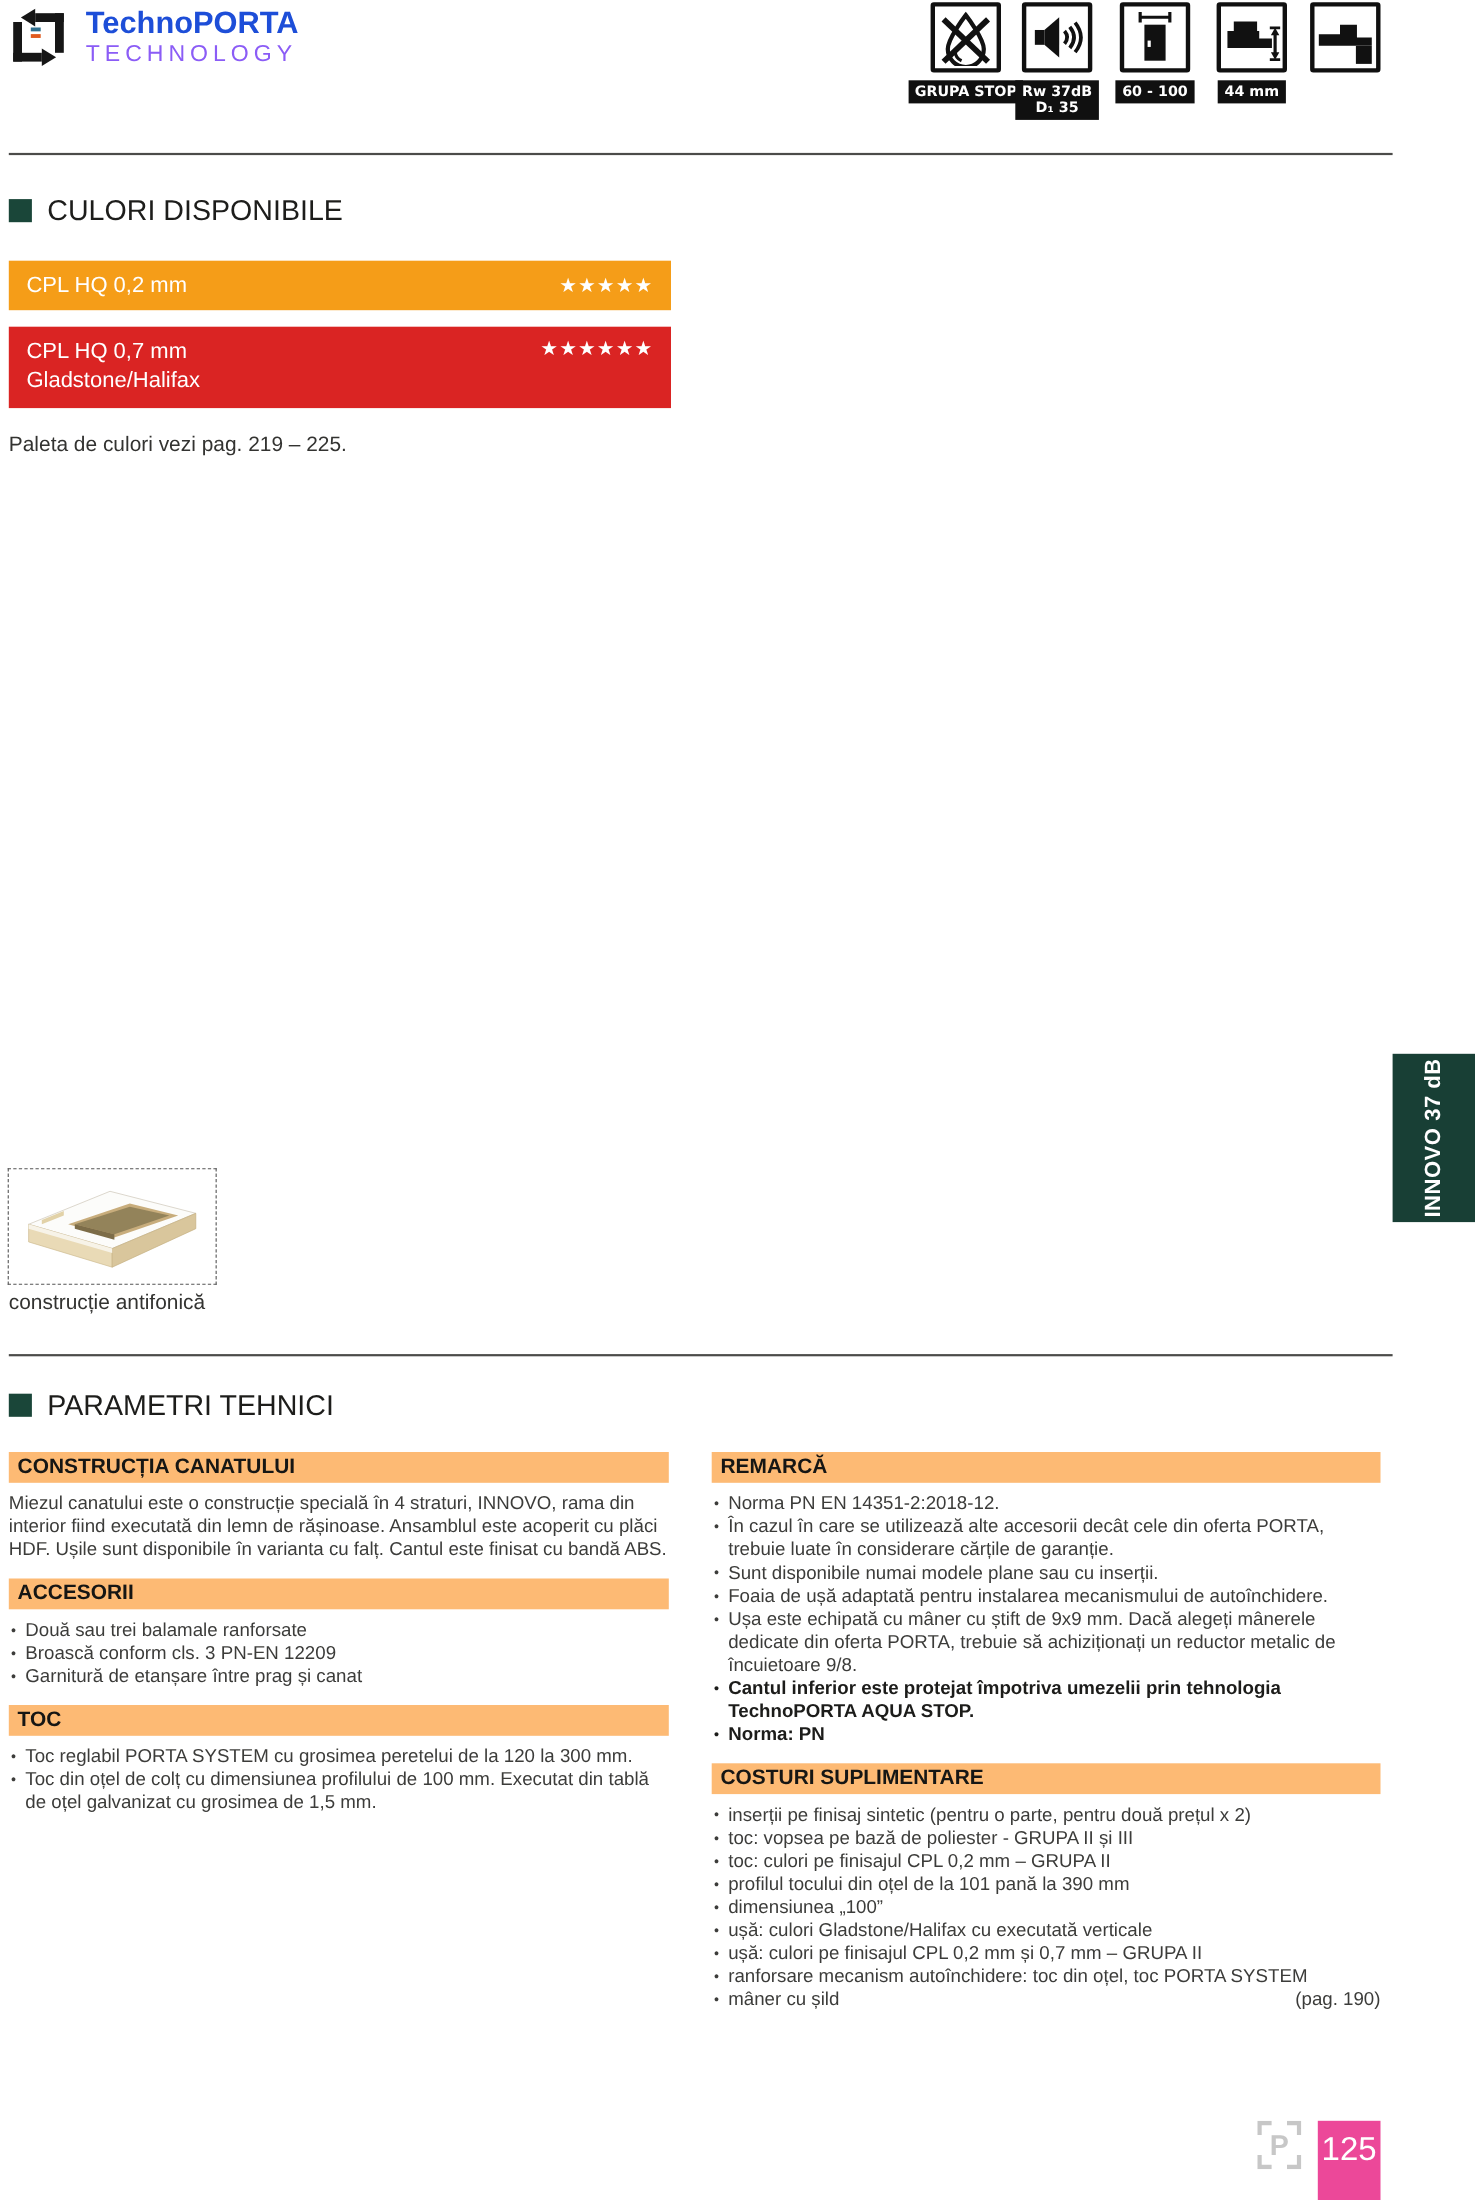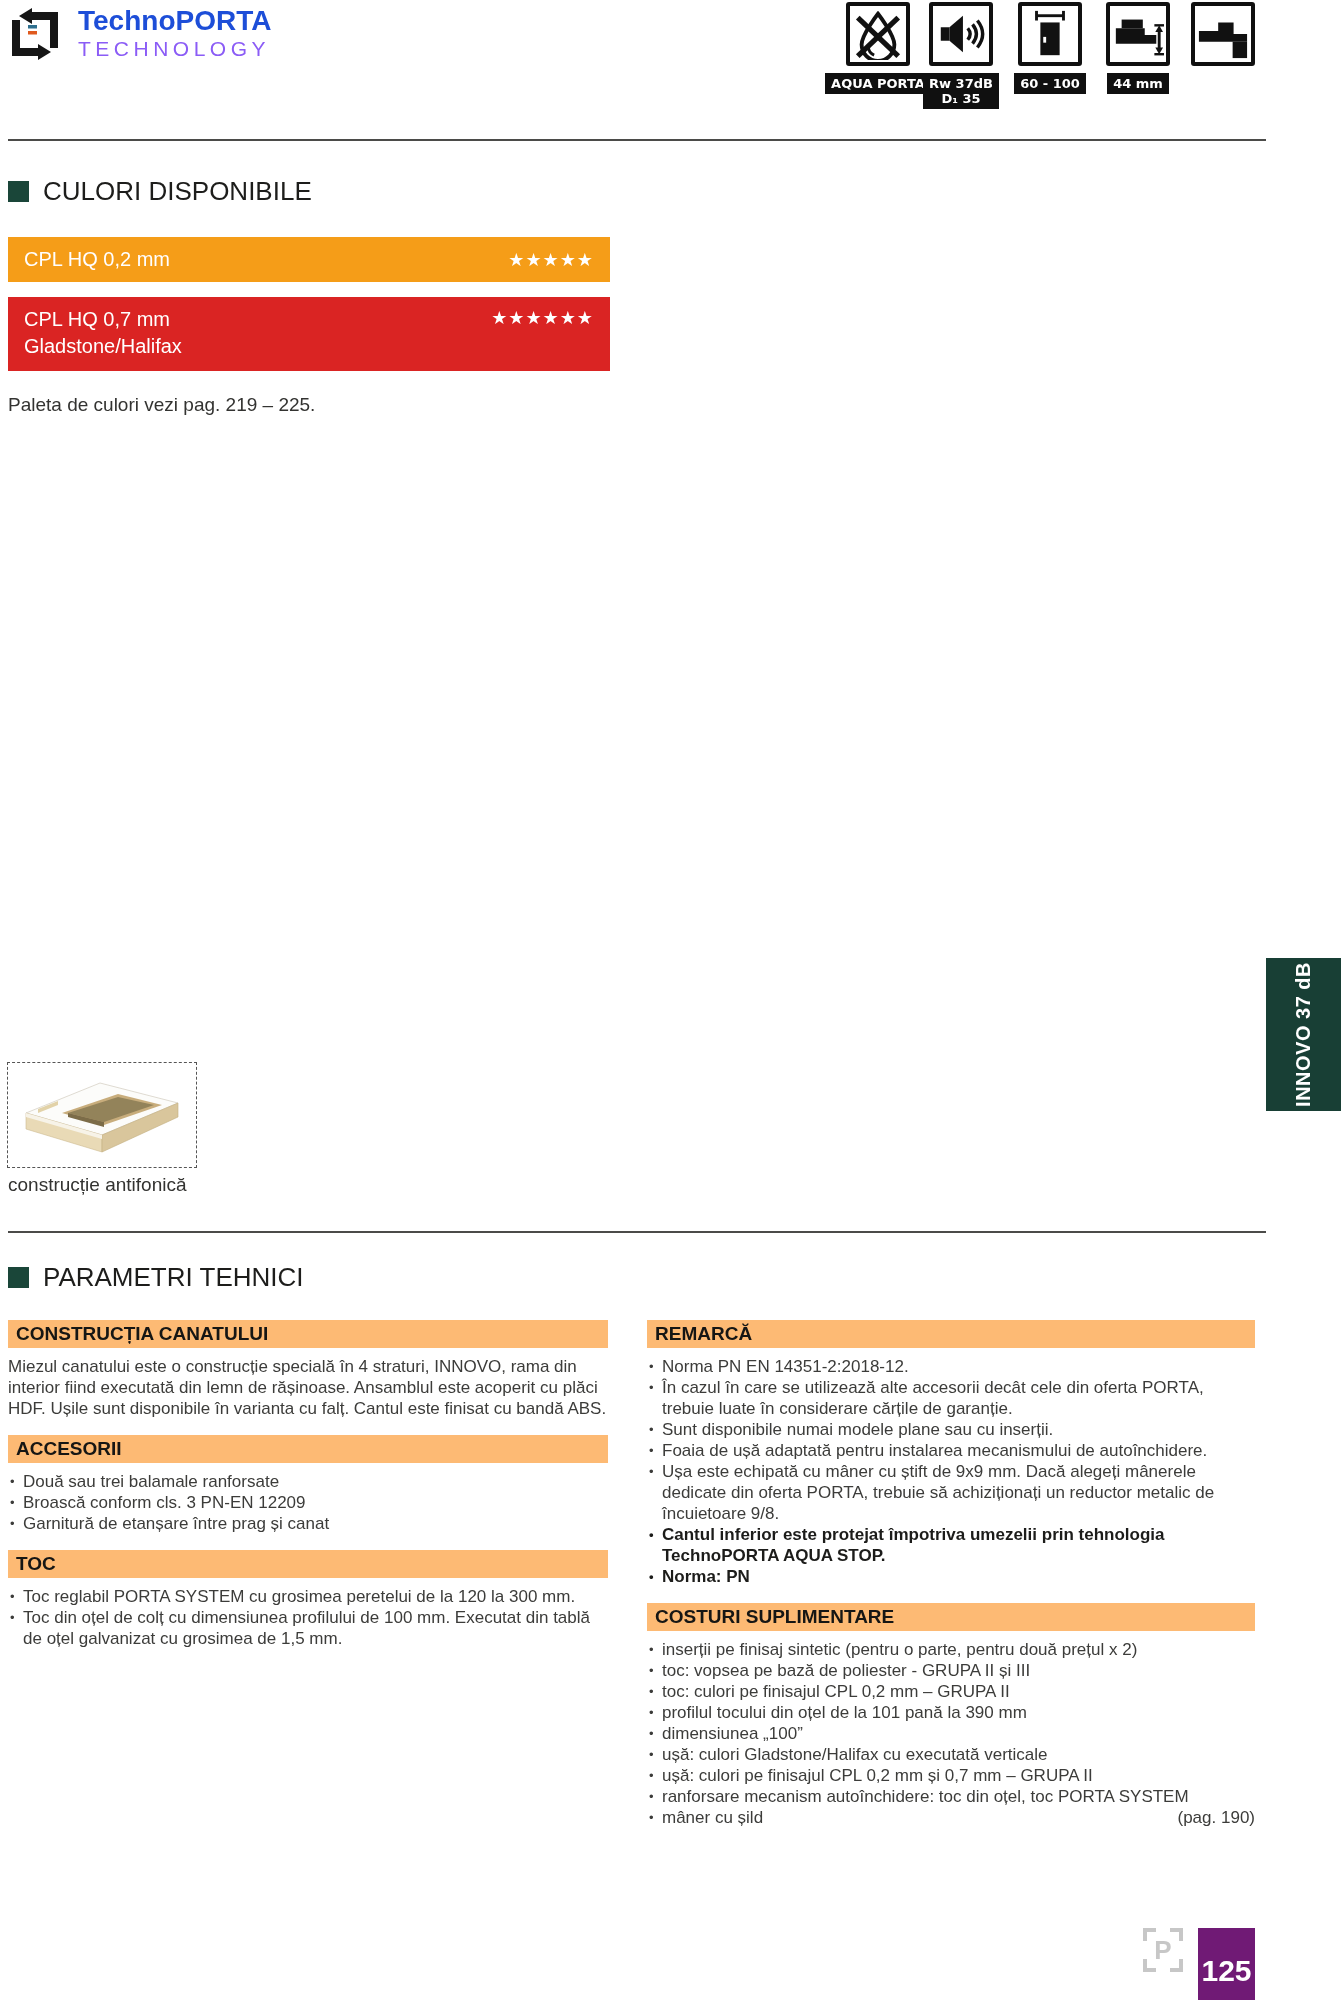--- a/index.html
+++ b/index.html
@@ -60,22 +60,22 @@
   .last-row{display:flex;justify-content:space-between;}
   .pref{white-space:nowrap;margin-left:8px;}
 
   
   .tab{left:1266px;top:958px;width:75px;height:153px;background:#183f35;
        display:flex;align-items:center;justify-content:center;}
   .tab span{writing-mode:vertical-rl;transform:rotate(180deg);color:#fff;
             font-weight:bold;font-size:20px;letter-spacing:0.5px;}
 
   
-  .pnum{left:1198px;top:1928px;width:57px;height:72px;background:#701a75;color:#fff;
-        font-weight:bold;font-size:30px;text-align:center;box-sizing:border-box;padding-top:26px;}
+  .pnum{left:1198px;top:1928px;width:57px;height:72px;background:#ec4899;color:#fff;
+        font-weight:normal;font-size:30px;text-align:center;box-sizing:border-box;padding-top:10px;}
   .plogo{left:1143px;top:1928px;}
 </style>
 </head>
 <body>
 
 <div class="abs brand">
   <span>
     <svg width="54" height="56" viewBox="0 0 54 56">
       <g fill="#161616">
         <rect x="24" y="6" width="26" height="8"></rect>
@@ -97,21 +97,21 @@
 
 <div class="icell" style="left:838px;">
   <div class="ibox">
     <svg width="52" height="52" viewBox="0 0 54 54">
       <path d="M27 6 C27 6 10 28 10 38 a17 17 0 0 0 34 0 C44 28 27 6 27 6 Z" fill="none" stroke="#111" stroke-width="4"></path>
       <path d="M17 40 a10 10 0 0 0 6 9" fill="none" stroke="#111" stroke-width="3"></path>
       <line x1="6" y1="10" x2="48" y2="50" stroke="#111" stroke-width="5.5"></line>
       <line x1="48" y1="10" x2="6" y2="50" stroke="#111" stroke-width="5.5"></line>
     </svg>
   </div>
-  <div class="ilabel">AQUA PORTA</div>
+  <div class="ilabel">GRUPA STOP</div>
 </div>
 
 <div class="icell" style="left:921px;">
   <div class="ibox">
     <svg width="52" height="52" viewBox="0 0 54 54">
       <rect x="6" y="20" width="9" height="14" fill="#111"></rect>
       <polygon points="15,20 29,8 29,46 15,34" fill="#111"></polygon>
       <path d="M34 21 q5 6 0 12" stroke="#111" stroke-width="3.5" fill="none"></path>
       <path d="M39 17 q8 10 0 20" stroke="#111" stroke-width="3.5" fill="none"></path>
       <path d="M44 13 q11 14 0 28" stroke="#111" stroke-width="3.5" fill="none"></path>

